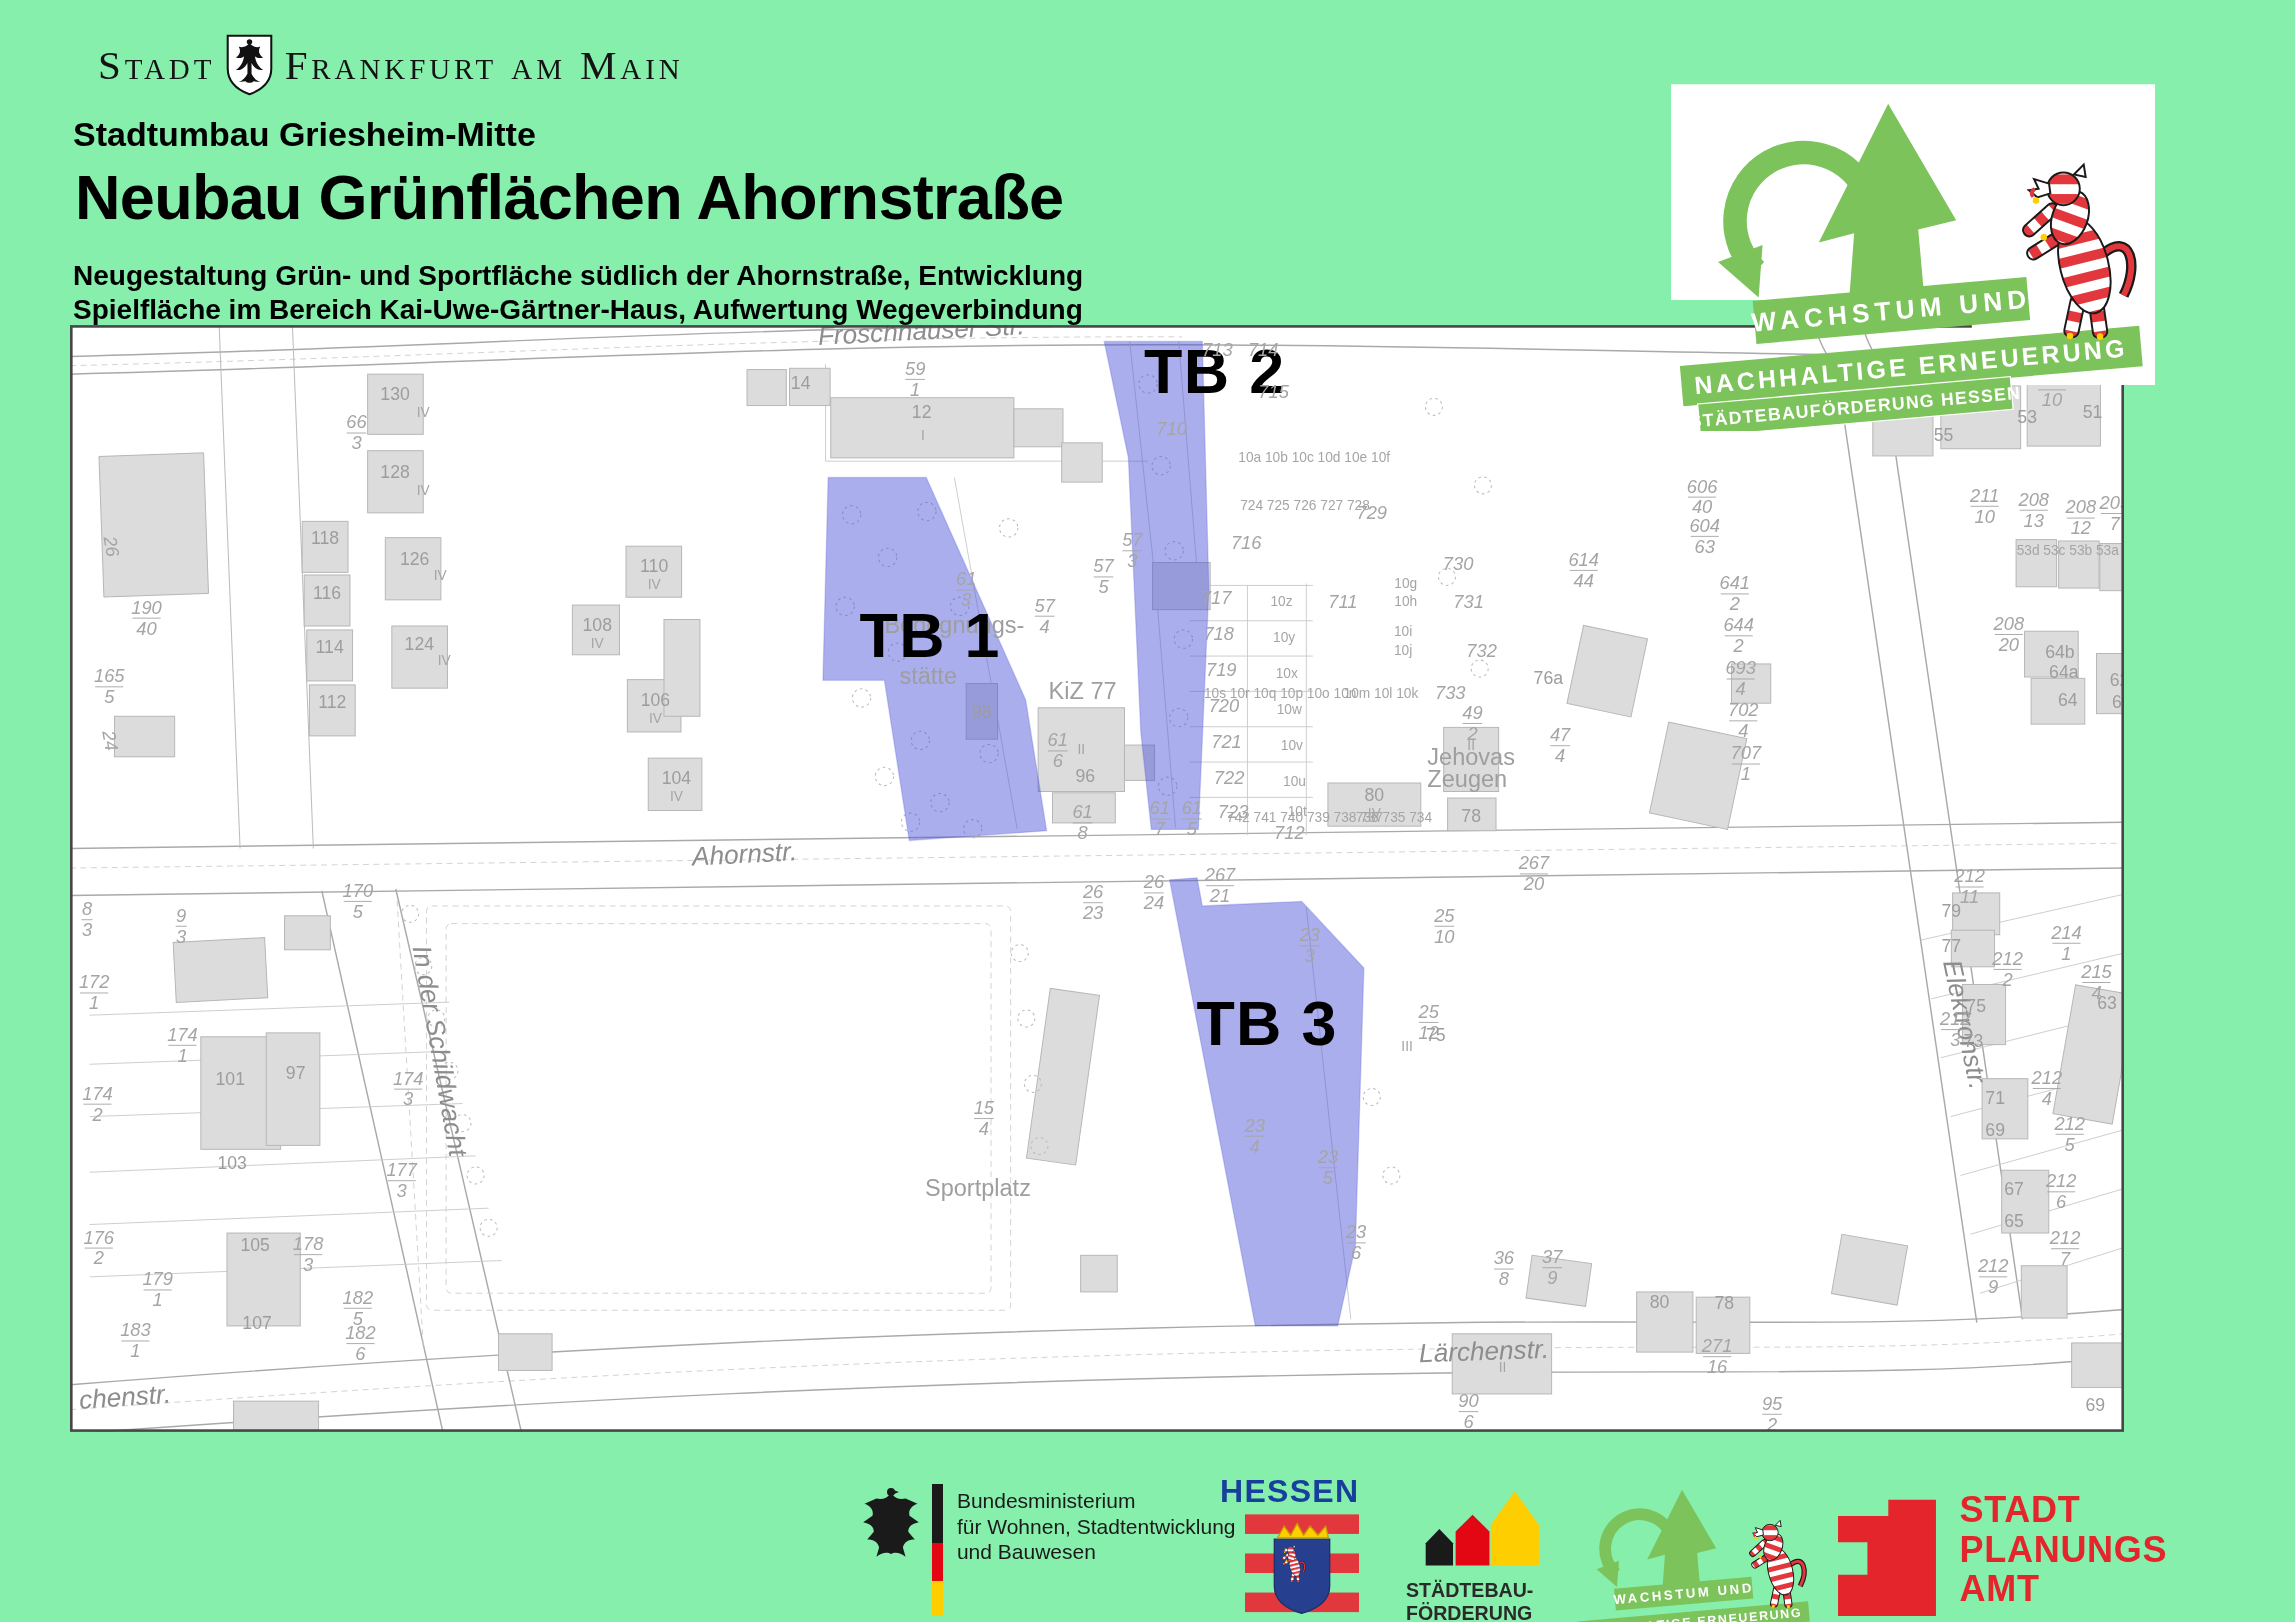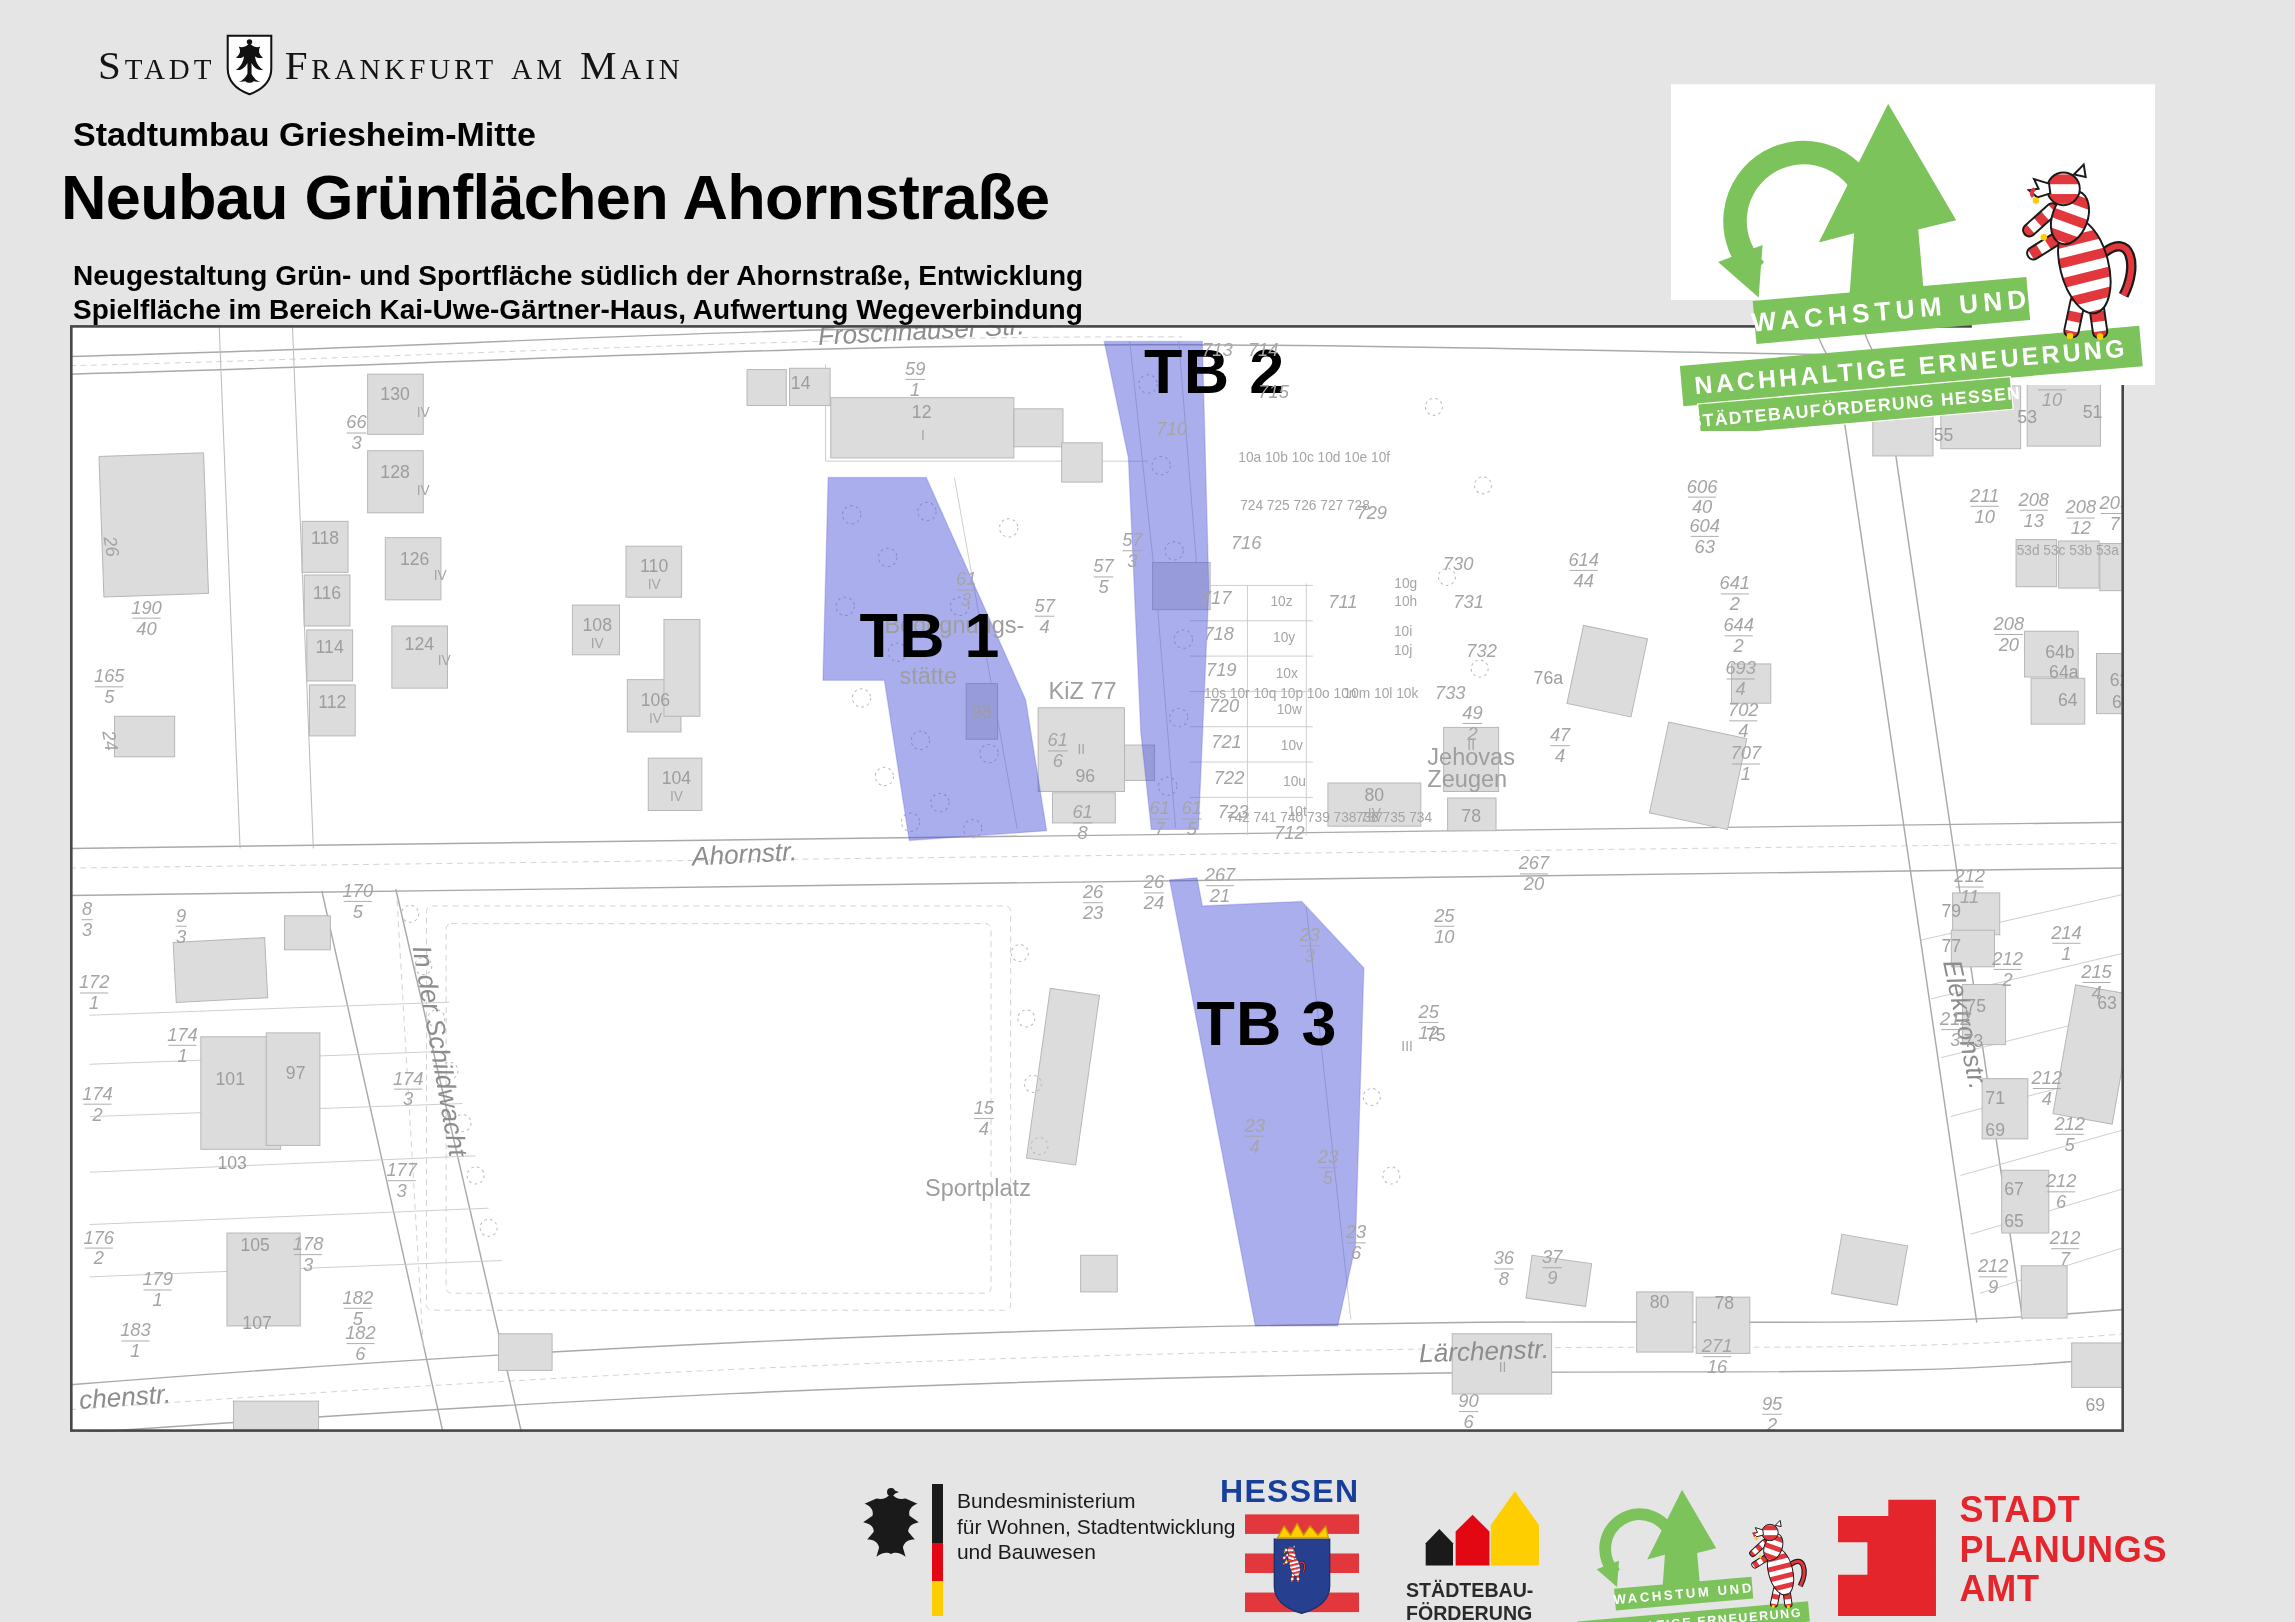--- a/index.html
+++ b/index.html
@@ -1,23 +1,23 @@
 <!DOCTYPE html>
 <html style="font-size:10.5px"><head>
 <meta charset="utf-8">
 <style>
   html,body{margin:0;padding:0;background:#fff;}
-  .page{position:relative;width:2295px;height:1622px;background:#e5e5e5;overflow:hidden;
+  .page{position:relative;width:2295px;height:1622px;background:#86efac;overflow:hidden;
         font-family:"Liberation Sans",sans-serif;color:#000;}
   
   .ffm-logo{position:absolute;left:98px;top:33px;display:flex;align-items:center;gap:9.2px;}
   .ffm-logo .cap{font-family:"Liberation Serif",serif;font-variant:small-caps;font-size:41px;
       letter-spacing:3.9px;color:#141414;font-weight:400;line-height:1;}
   .kicker{position:absolute;left:73px;top:115px;font-size:34px;font-weight:700;letter-spacing:0;}
-  .title{position:absolute;left:61px;top:161px;font-size:63px;font-weight:700;letter-spacing:-0.7px;}
+  .title{position:absolute;left:75px;top:161px;font-size:63px;font-weight:700;letter-spacing:-0.7px;}
   .subtitle{position:absolute;left:73px;top:259px;font-size:28px;font-weight:700;line-height:1.2;}
   
   .map-wrap{position:absolute;left:70px;top:325px;width:2054px;height:1107px;background:#fff;}
   #map-svg{width:100%;height:100%;display:block;}
   #map-svg text{font-family:"Liberation Sans",sans-serif;}
   .st{stroke:#a9a9a9;stroke-width:2.2;fill:none;}
   .st2{stroke:#bdbdbd;stroke-width:1.6;fill:none;}
   .pl{stroke:#c9c9c9;stroke-width:1.4;fill:none;}
   .pld{stroke:#cfcfcf;stroke-width:1.4;fill:none;stroke-dasharray:9 7;}
   .bld{fill:#dcdcdc;stroke:#b6b6b6;stroke-width:1.5;}

